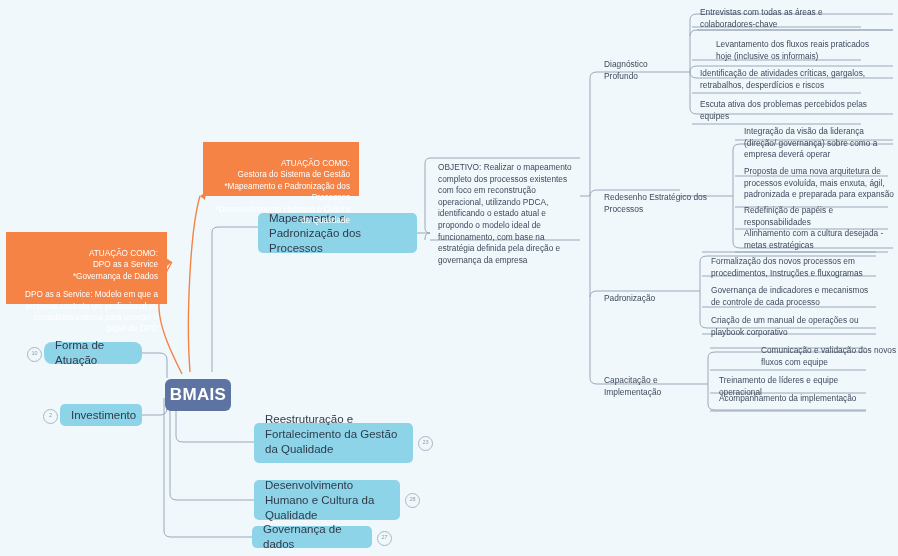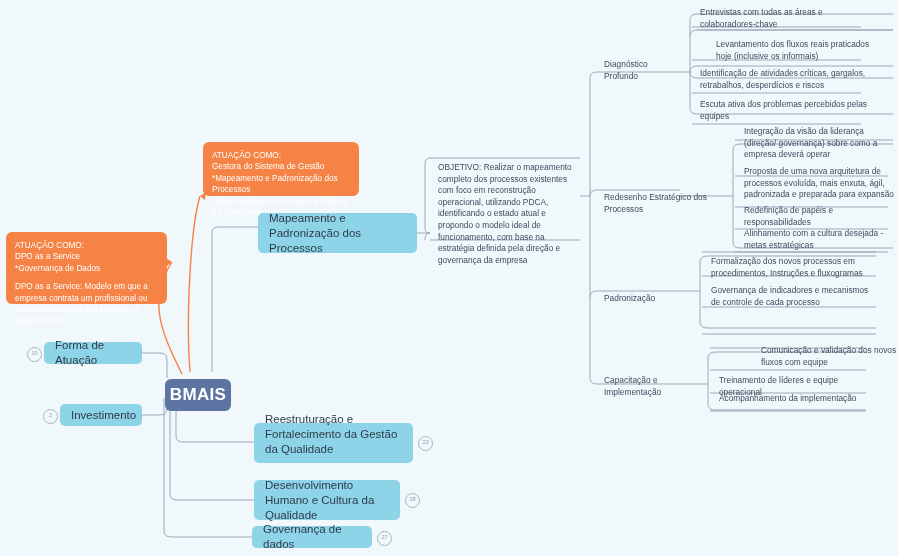--- a/index.html
+++ b/index.html
@@ -45,25 +45,25 @@
     font-size: 11.5px;
     line-height: 15px;
     display: flex;
     align-items: center;
     padding: 6px 11px;
   }
   
   .orange {
     background: #f58345;
     color: #ffffff;
-    border-radius: 6px;
+    border-radius: 0;
     font-size: 8.2px;
     line-height: 11.4px;
-    text-align: left;
-    padding: 8px 9px;
+    text-align: right;
+    padding: 16px 9px;
     box-sizing: border-box;
   }
   .orange .gap { display:block; height: 7px; }
   
   .leaf {
     position: absolute;
     font-size: 8.3px;
     line-height: 11.6px;
     color: #3f4a5c;
     box-sizing: border-box;
@@ -179,21 +179,21 @@
       <path d="M182 374 C160 330 148 300 172 262"></path>
     </g>
     <polygon points="200,196 206,192 205,200" fill="#f58345"></polygon>
     <polygon points="172,262 166,258 167,266" fill="#f58345"></polygon>
   </svg>
 
   <div class="node root" style="left:165px;top:379px;width:66px;height:32px;">
     <span>BMAIS</span>
   </div>
 
-  <div class="node blue" style="left:44px;top:342px;width:98px;height:22px;">
+  <div class="node blue" style="left:44px;top:342px;width:98px;height:22px;border-radius:8px;">
     <span>Forma de Atuação</span>
   </div>
   <div class="badge" style="left:27px;top:347px;">10</div>
 
   <div class="node blue" style="left:60px;top:404px;width:82px;height:22px;">
     <span>Investimento</span>
   </div>
   <div class="badge" style="left:43px;top:409px;">2</div>
 
   <div class="node blue" style="left:258px;top:213px;width:159px;height:40px;">
@@ -243,20 +243,21 @@
 
   <div class="leaf" style="left:736px;top:124px;width:158px;">Integração da visão da liderança (direção/ governança) sobre como a empresa deverá operar</div>
   <div class="leaf" style="left:736px;top:164px;width:158px;">Proposta de uma nova arquitetura de processos evoluída, mais enxuta, ágil, padronizada e preparada para expansão</div>
   <div class="leaf" style="left:736px;top:203px;width:158px;">Redefinição de papéis e responsabilidades</div>
   <div class="leaf" style="left:736px;top:226px;width:158px;">Alinhamento com a cultura desejada - metas estratégicas</div>
 
   <div class="leaf mid" style="left:596px;top:291px;width:90px;">Padronização</div>
 
   <div class="leaf" style="left:703px;top:254px;width:172px;">Formalização dos novos processos em procedimentos, Instruções e fluxogramas</div>
   <div class="leaf" style="left:703px;top:283px;width:172px;">Governança de indicadores e mecanismos de controle de cada processo</div>
+  <div class="leaf" style="left:703px;top:313px;width:172px;">Criação de um manual de operações ou playbook corporativo</div>
 
   <div class="leaf mid" style="left:596px;top:373px;width:116px;">Capacitação e Implementação</div>
 
   <div class="leaf" style="left:753px;top:343px;width:160px;">Comunicação e validação dos novos fluxos com equipe</div>
   <div class="leaf" style="left:711px;top:391px;width:160px;">Acompanhamento da implementação</div>
   <div class="leaf" style="left:711px;top:373px;width:160px;">Treinamento de líderes e equipe operacional</div>
 
 </div>
 
 </body></html>

